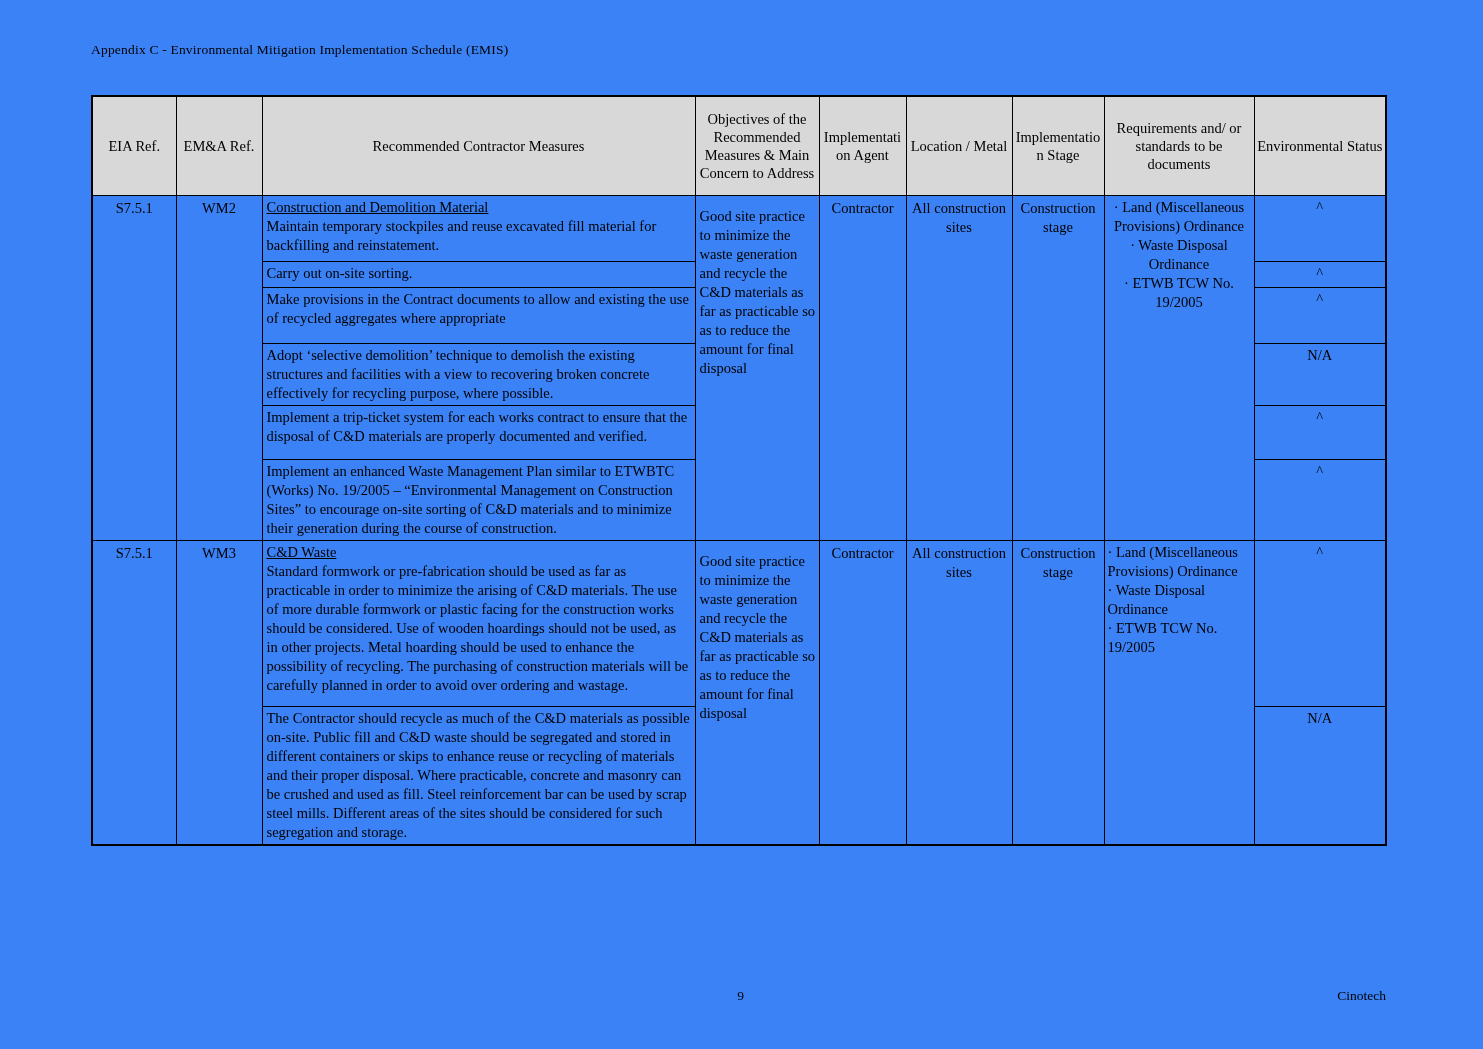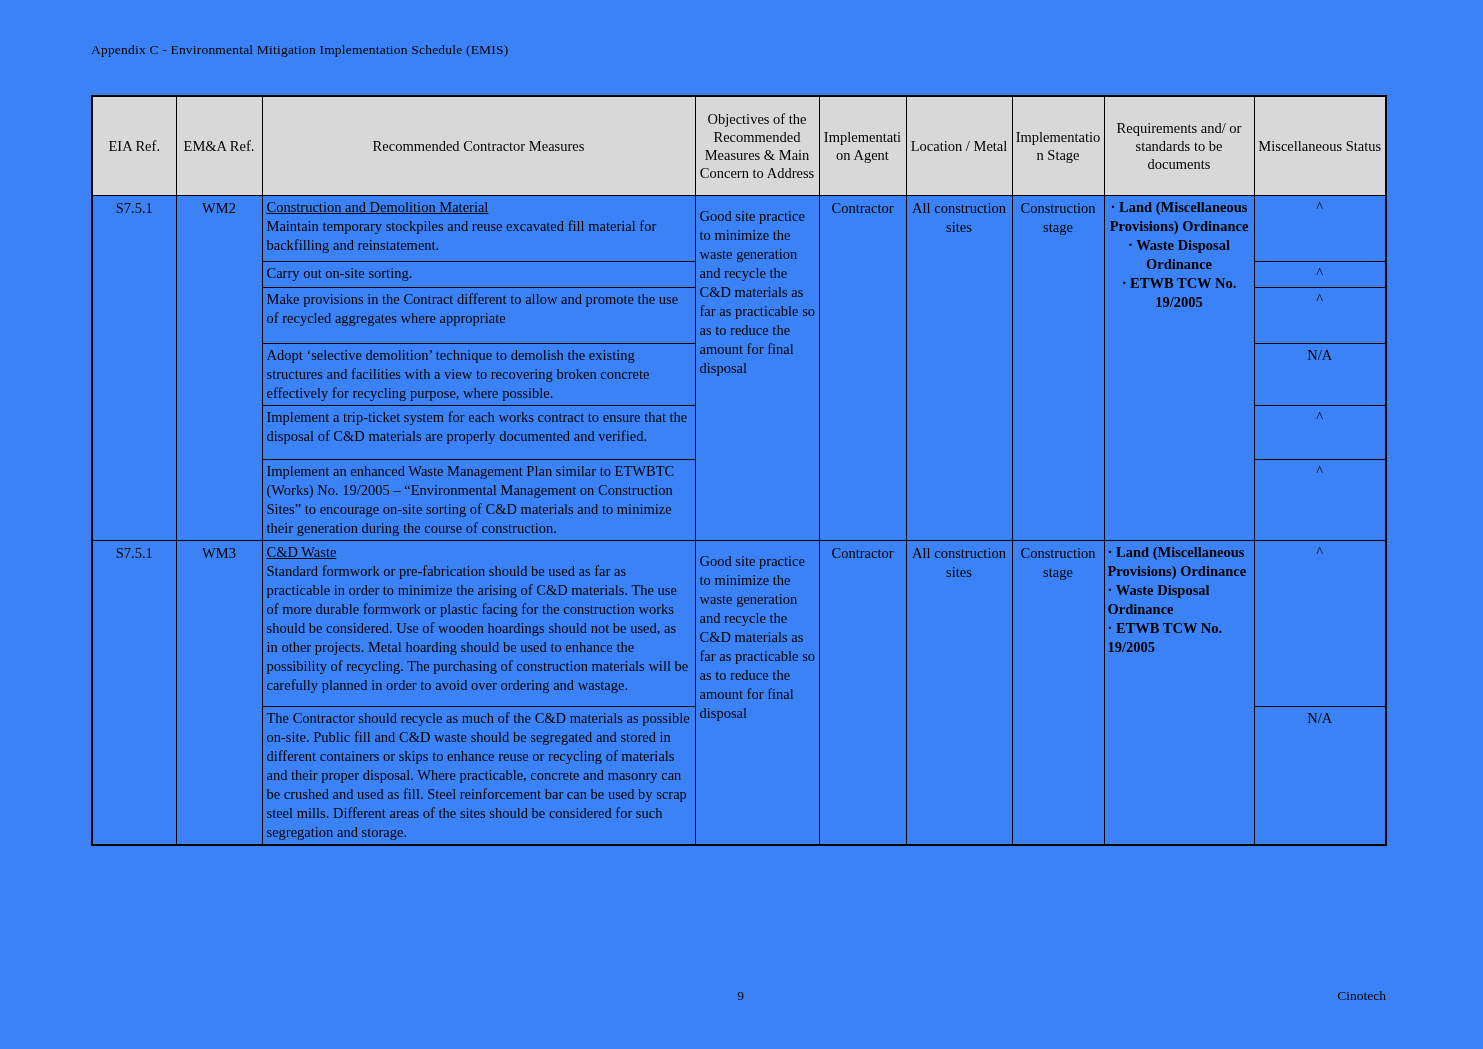--- a/index.html
+++ b/index.html
@@ -42,21 +42,21 @@
     vertical-align: middle;
     height: 90px;
     padding: 13px 2px;
     overflow-wrap: break-word;
     line-height: 18px;
   }
   td.c-top-center { text-align: center; padding-top: 3px; }
   td.measure { padding: 2px 4px 2px 4px; margin-top: 42px; }
   .measure-heading { text-decoration: underline; }
   td.objectives { padding: 11px 2px 2px 4px; }
-  td.req { padding: 2px 3px; font-weight: bold; }
+  td.req { padding: 2px 3px; }
   td.req.req-center { text-align: center; }
   td.req .req-line { overflow-wrap: break-word; }
   td.status-cell { text-align: center; padding-top: 2px; }
   tr.h90 { height: 90px; }
   tr.h66 { height: 66px; }
   tr.h26 { height: 26px; }
   tr.h56 { height: 56px; }
   tr.h54 { height: 54px; }
   tr.h80 { height: 80px; }
   tr.h166 { height: 166px; }
@@ -103,21 +103,21 @@
     <thead>
       <tr class="h90">
         <th>EIA Ref.</th>
         <th>EM&amp;A Ref.</th>
         <th>Recommended Contractor Measures</th>
         <th>Objectives of the Recommended Measures &amp; Main Concern to Address</th>
         <th>Implementation Agent</th>
         <th>Location / Metal</th>
         <th>Implementation Stage</th>
         <th>Requirements and/ or standards to be documents</th>
-        <th>Miscellaneous Status</th>
+        <th>Environmental Status</th>
       </tr>
     </thead>
     <tbody>
 
       <tr class="h66">
         <td class="c-top-center" rowspan="6">S7.5.1</td>
         <td class="c-top-center" rowspan="6">WM2</td>
         <td class="measure">
           <div class="measure-heading">Construction and Demolition Material</div>
           <div>Maintain temporary stockpiles and reuse excavated fill material for backfilling and reinstatement.</div>
@@ -131,21 +131,21 @@
           <div class="req-line">· Waste Disposal Ordinance</div>
           <div class="req-line">· ETWB TCW No. 19/2005</div>
         </td>
         <td class="status-cell">^</td>
       </tr>
       <tr class="h26">
         <td class="measure">Carry out on-site sorting.</td>
         <td class="status-cell">^</td>
       </tr>
       <tr class="h56">
-        <td class="measure">Make provisions in the Contract different to allow and promote the use of recycled aggregates where appropriate</td>
+        <td class="measure">Make provisions in the Contract documents to allow and existing the use of recycled aggregates where appropriate</td>
         <td class="status-cell">^</td>
       </tr>
       <tr class="h56">
         <td class="measure">Adopt ‘selective demolition’ technique to demolish the existing structures and facilities with a view to recovering broken concrete effectively for recycling purpose, where possible.</td>
         <td class="status-cell">N/A</td>
       </tr>
       <tr class="h54">
         <td class="measure">Implement a trip-ticket system for each works contract to ensure that the disposal of C&amp;D materials are properly documented and verified.</td>
         <td class="status-cell">^</td>
       </tr>

